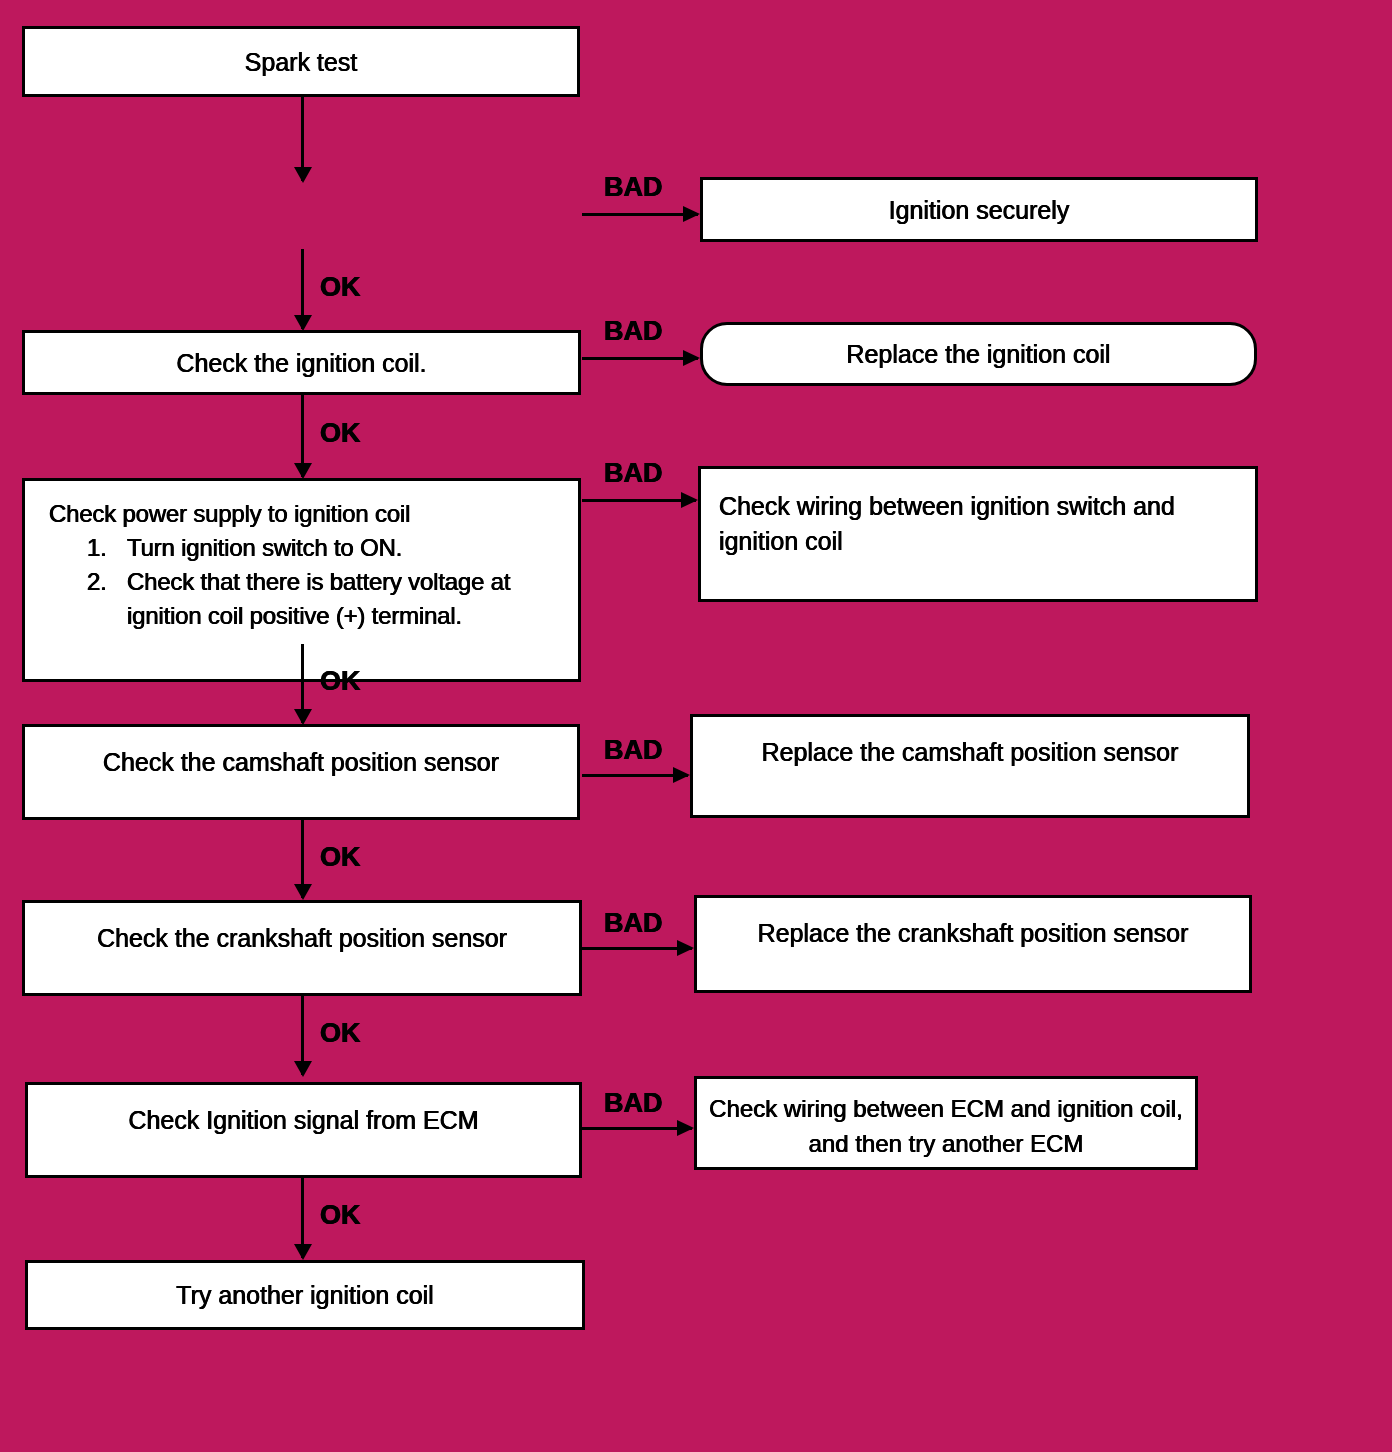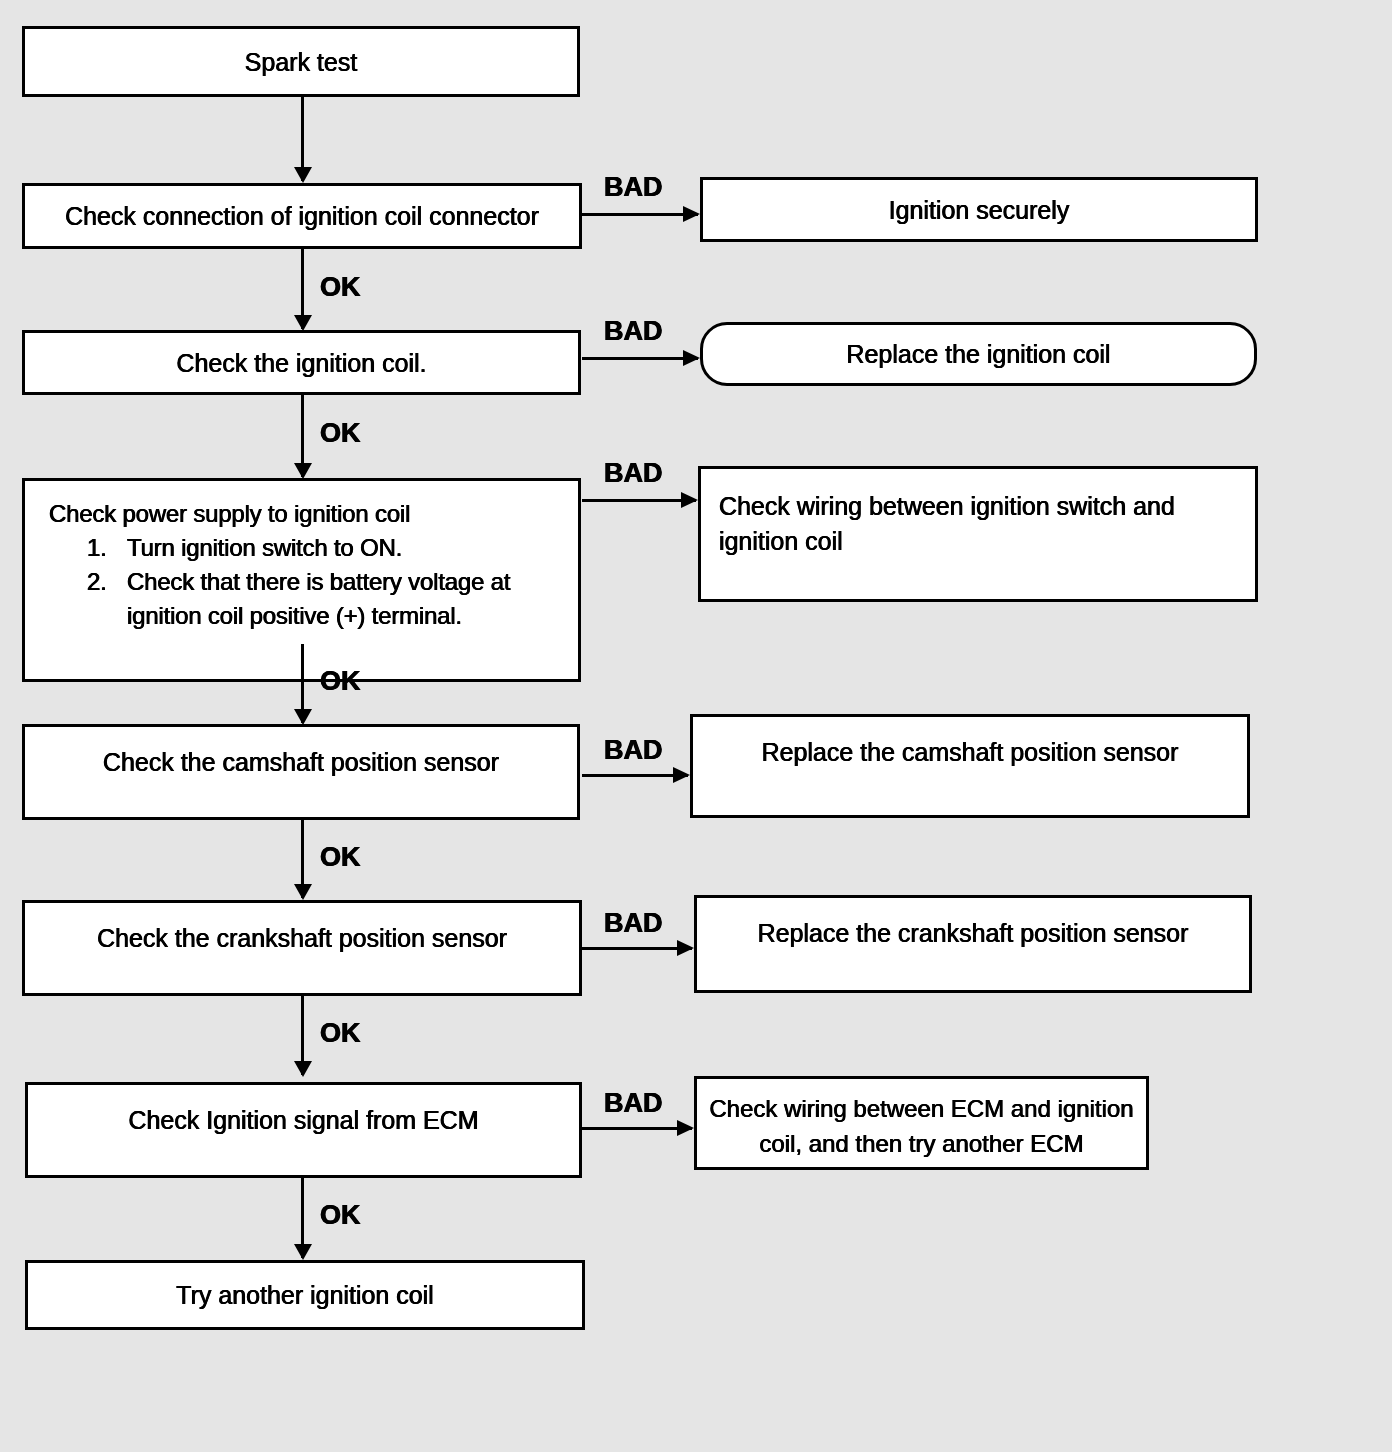--- a/index.html
+++ b/index.html
@@ -1,20 +1,20 @@
 <!DOCTYPE html>
 <html><head>
 <meta charset="utf-8">
 <style>
   html, body { margin:0; padding:0; background:#ffffff; }
   .canvas {
     position:relative;
     width:1392px;
     height:1452px;
-    background:#e5e5e5;
+    background:#be185d;
     color:#000;
     font-family:"Liberation Sans","DejaVu Sans",sans-serif;
     text-shadow:0.4px 0 currentColor, -0.4px 0 currentColor; 
   }
   .box {
     position:absolute;
     box-sizing:border-box;
     border:3px solid #000;
     background:#fff;
     display:flex;
@@ -50,21 +50,20 @@
   .lbl { position:absolute; font-size:27px; font-weight:700; line-height:30px; }
   .code { position:absolute; right:14px; top:1475px; font-size:17px; font-weight:700; letter-spacing:0.5px; }
 </style>
 </head>
 <body>
 
 <div class="canvas">
 
   <div class="box" style="left:22px; top:26px; width:558px; height:71px;">Spark test</div>
 
-  <div class="box" style="left:22px; top:183px; width:560px; height:66px;">Check connection of ignition coil connector</div>
 
   <div class="box" style="left:22px; top:330px; width:559px; height:65px;">Check the ignition coil.</div>
 
   <div class="box detail" style="left:22px; top:478px; width:559px; height:204px;">
     <div class="detail-title">Check power supply to ignition coil</div>
     <div class="detail-item">
       <span class="num">1.</span>
       <span class="itxt">Turn ignition switch to ON.</span>
     </div>
     <div class="detail-item">
@@ -84,21 +83,21 @@
   <div class="box" style="left:700px; top:177px; width:558px; height:65px;">Ignition securely</div>
 
   <div class="box" style="left:700px; top:322px; width:557px; height:64px;border-radius:27px;">Replace the ignition coil</div>
 
   <div class="box top left" style="left:698px; top:466px; width:560px; height:136px; padding:20px 18px 0 18px; line-height:35px;">Check wiring between ignition switch and ignition coil</div>
 
   <div class="box top" style="left:690px; top:714px; width:560px; height:104px;">Replace the camshaft position sensor</div>
 
   <div class="box top" style="left:694px; top:895px; width:558px; height:98px;">Replace the crankshaft position sensor</div>
 
-  <div class="box top" style="left:694px; top:1076px; width:455px; height:94px; padding:12px 10px 0 10px; font-size:24px; line-height:35px;">Check wiring between ECM and ignition coil, and then try another ECM</div>
+  <div class="box top" style="left:694px; top:1076px; width:504px; height:94px; padding:12px 10px 0 10px; font-size:24px; line-height:35px;">Check wiring between ECM and ignition coil, and then try another ECM</div>
 
   <div class="varrow" style="left:301px; top:97px;  height:84px;"></div>
   <div class="varrow" style="left:301px; top:249px; height:80px;"></div>
   <div class="varrow" style="left:301px; top:395px; height:82px;"></div>
   <div class="varrow" style="left:301px; top:644px; height:79px;"></div>
   <div class="varrow" style="left:301px; top:820px; height:78px;"></div>
   <div class="varrow" style="left:301px; top:996px; height:79px;"></div>
   <div class="varrow" style="left:301px; top:1178px; height:80px;"></div>
 
   <div class="lbl" style="left:320px; top:272px;">OK</div>

